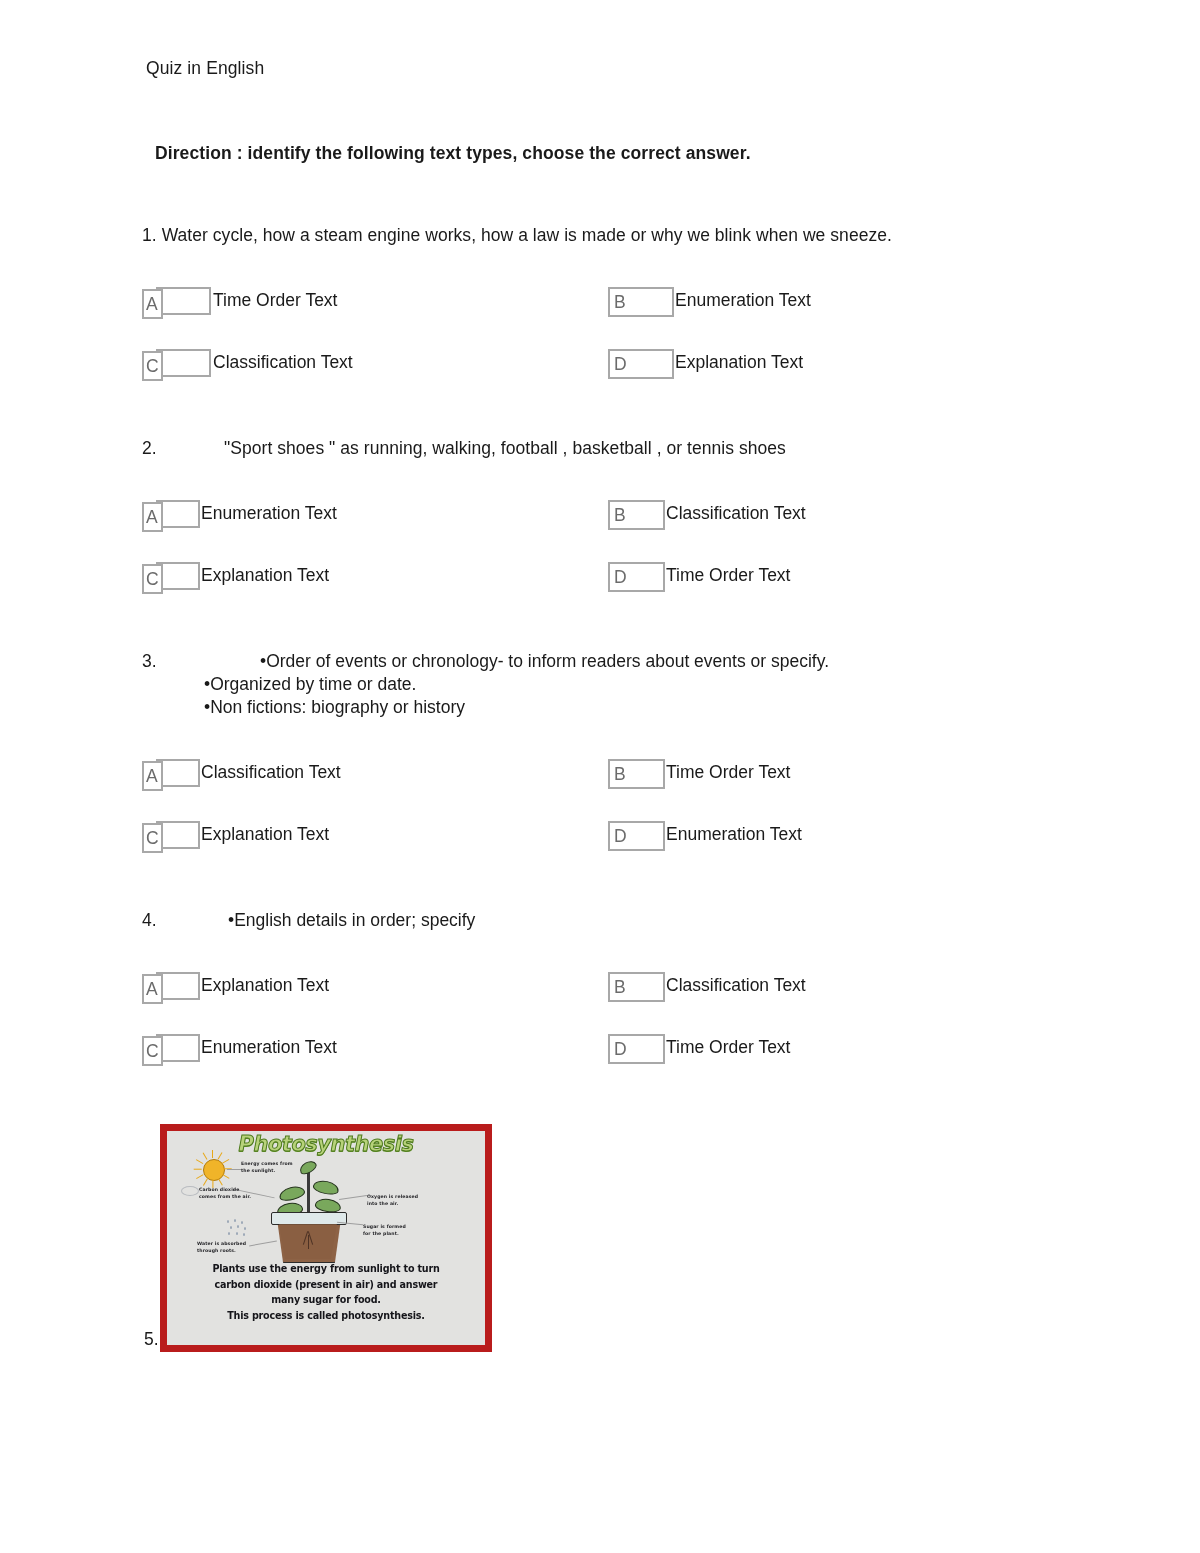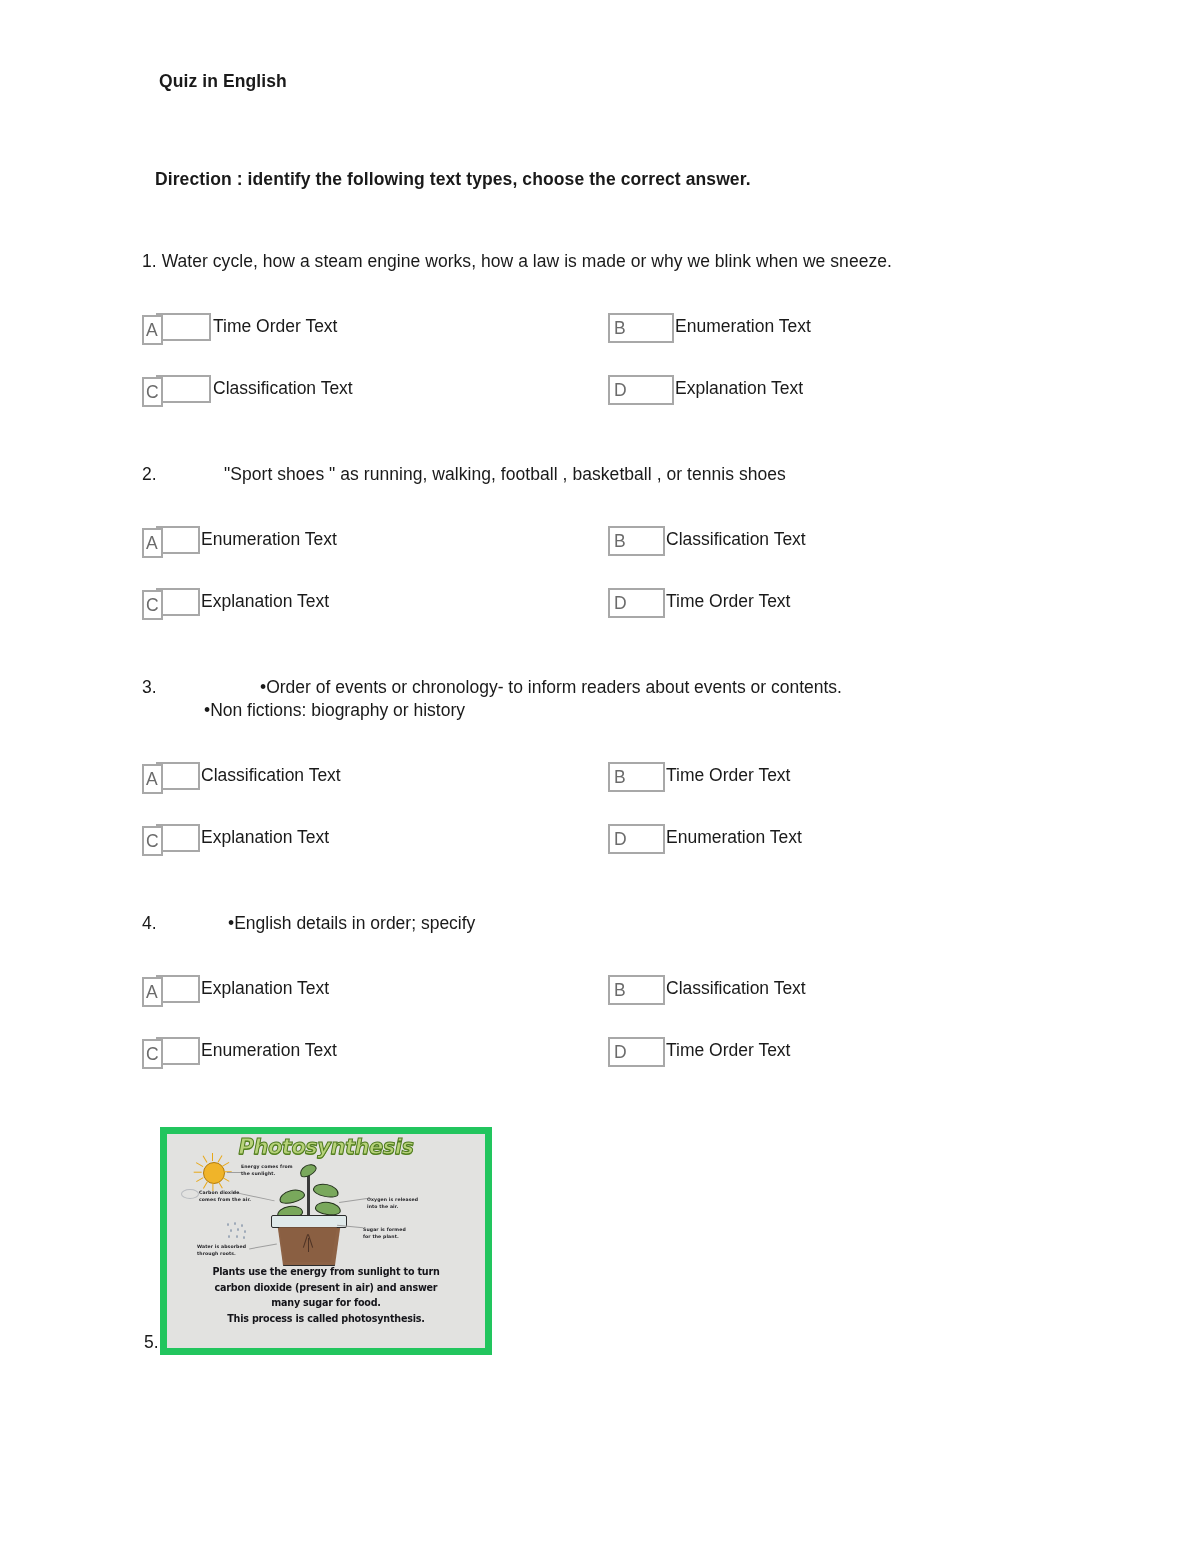--- a/index.html
+++ b/index.html
@@ -24,24 +24,24 @@
   }
   .content {
     position: absolute;
     left: 142px;
     top: 54px;
     width: 920px;
   }
 
   .doc-title {
     font-size: 17.5px;
-    font-weight: bold;
+    font-weight: normal;
     letter-spacing: 0.1px;
     line-height: 1.25;
-    margin: 17px;
+    margin: 4px;
   }
   .spacer-lg { height: 46px; }
   .spacer-md { height: 40px; }
   .spacer-sm { height: 26px; }
 
   .direction {
     font-size: 17.5px;
     font-weight: bold;
     letter-spacing: 0.1px;
     line-height: 1.25;
@@ -183,21 +183,21 @@
     font-size: 17.5px;
     line-height: 26px;
   }
   .poster {
     position: absolute;
     left: 18px;
     top: 0px;
     width: 332px;
     height: 228px;
     box-sizing: border-box;
-    background: #22c55e;
+    background: #b91c1c;
     padding: 7px;
     overflow: hidden;
   }
   .poster-inner {
     position: relative;
     width: 100%;
     height: 100%;
     background: #e2e2e0;
     overflow: hidden;
   }
@@ -448,21 +448,22 @@
               <span>D</span>
             </span>
           <span class="opt-label">Time Order Text</span>
         </div>
       </div>
     </div>
 
     <div class="spacer-sm"></div>
 
     <ul class="q-bullets">
-      <li class="first-bullet"><span class="qn">3.</span><span>•Order of events or chronology- to inform readers about events or contents.</span></li>
+      <li class="first-bullet"><span class="qn">3.</span><span>•Order of events or chronology- to inform readers about events or specify.</span></li>
+      <li><span>•Organized by time or date.</span></li>
       <li><span>•Non fictions: biography or history</span></li>
     </ul>
 
     <div class="spacer-md"></div>
 
     <div class="opt-block">
       <div class="opt-row">
         <div class="opt left">
           <span class="boxwrap w-narrow">
             <span class="blankbox"></span>

